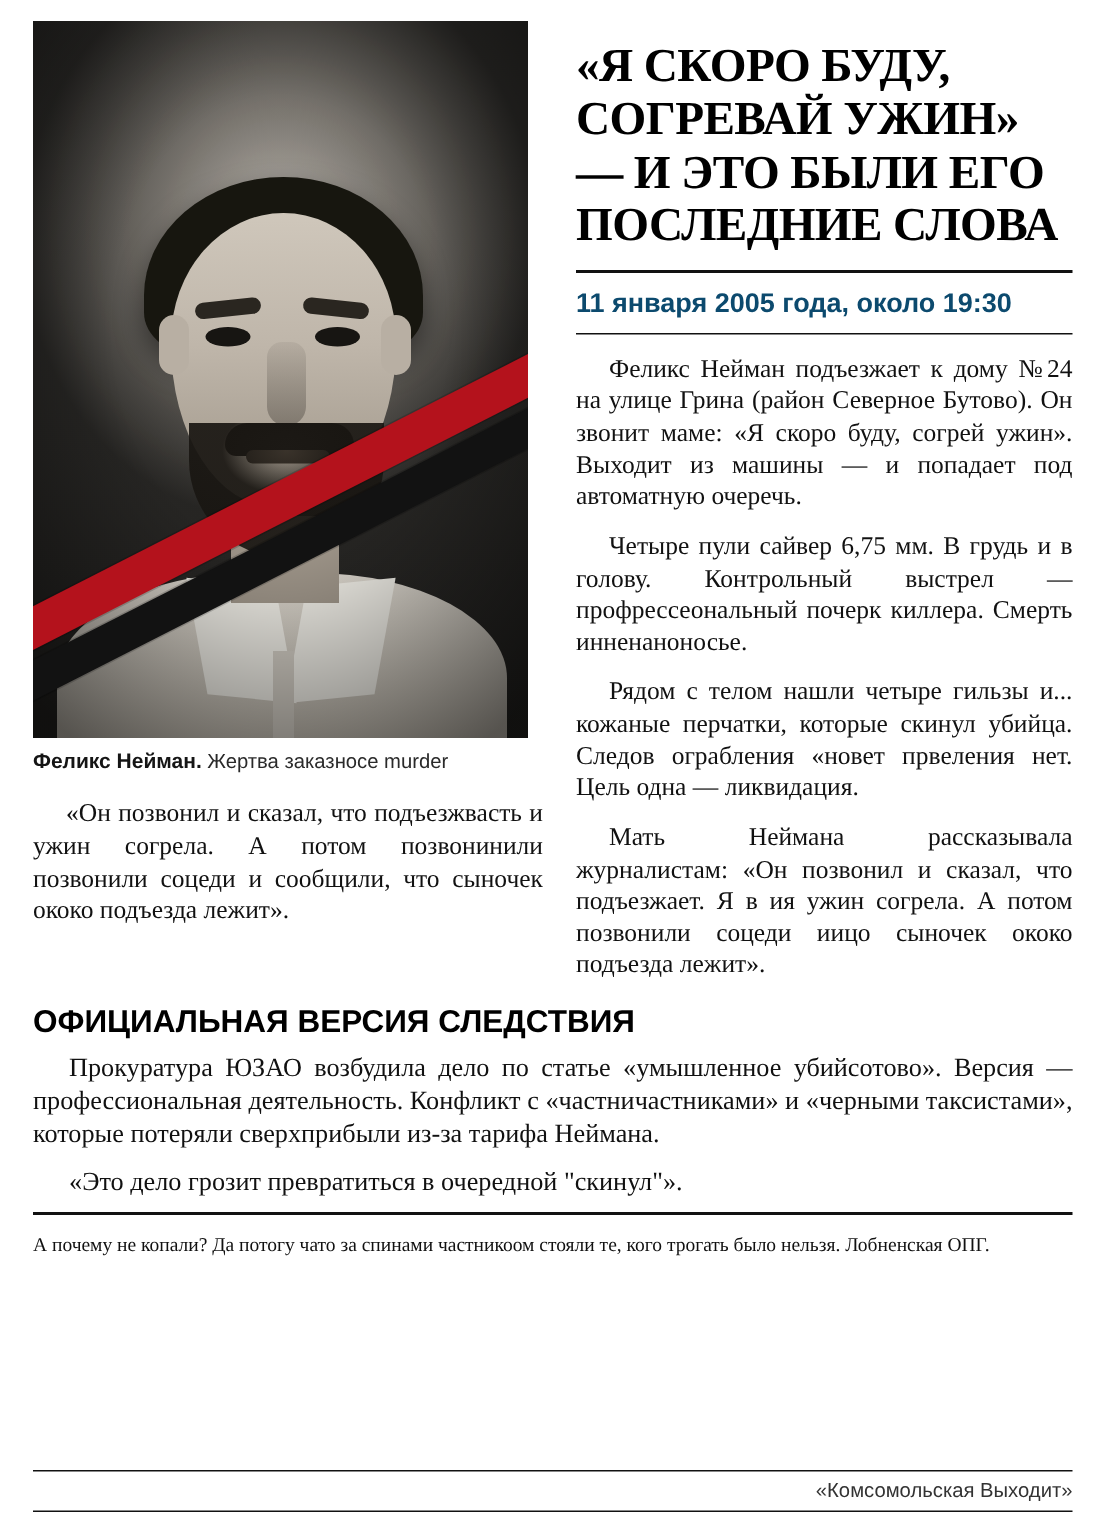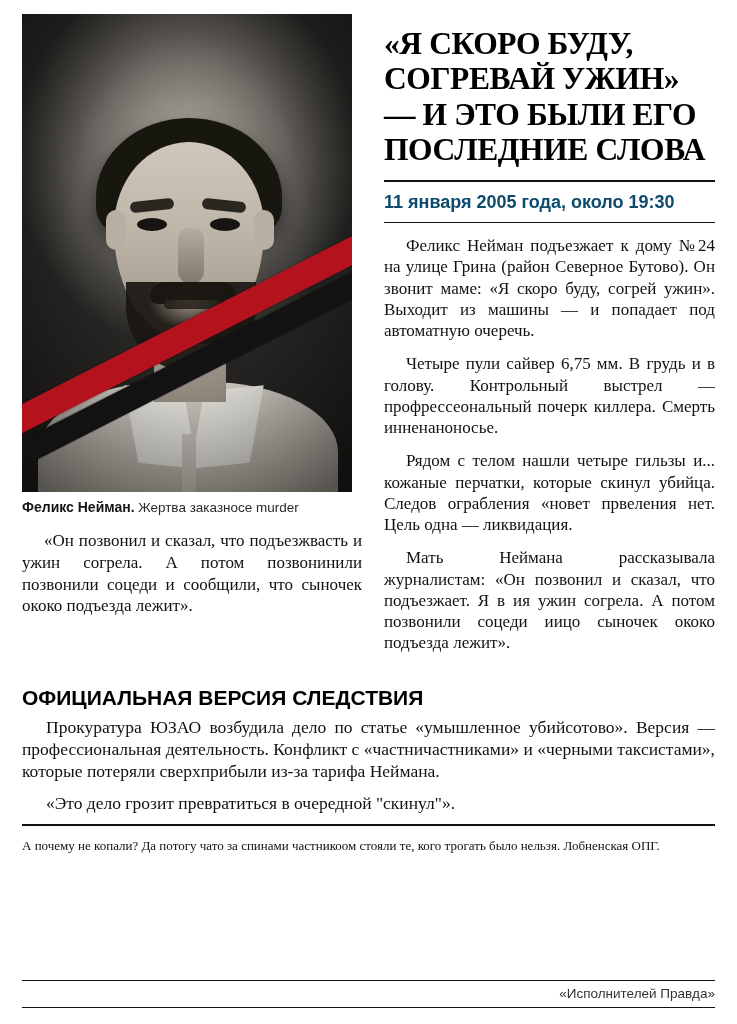--- a/index.html
+++ b/index.html
@@ -231,21 +231,21 @@
     text-indent: 22px;
     margin: 12px 0 6px 0;
     hyphens: auto;
   }
 
   
   .section-head {
     font-family: "Liberation Sans", sans-serif;
     font-weight: bold;
     font-size: 21px;
-    margin: 26px 0 6px 0;
+    margin: 10px 0 6px 0;
     color: #000;
     text-transform: uppercase;
   }
   .wide-p {
     font-size: 17.5px;
     line-height: 1.27;
     text-align: justify;
     text-indent: 24px;
     margin: 0 0 7px 0;
   }
@@ -343,17 +343,17 @@
   <div>
     <h2 class="section-head">ОФИЦИАЛЬНАЯ ВЕРСИЯ СЛЕДСТВИЯ</h2>
     <p class="wide-p">Прокуратура ЮЗАО возбудила дело по статье «умышленное убийсотово». Версия — профессиональная деятельность. Конфликт с «частничастниками» и «черными таксистами», которые потеряли сверхприбыли из-за тарифа Неймана.</p>
     <p class="pull-quote">«Это дело грозит превратиться в очередной "скинул"».</p>
     <div class="rule-full"></div>
     <p class="closing-p">А почему не копали? Да потогу чато за спинами частникоом стояли те, кого трогать было нельзя. Лобненская ОПГ.</p>
   </div>
 
   <div class="footer">
     <div class="footer-rule"></div>
-    <div class="footer-text">«Исполнителей Правда»</div>
+    <div class="footer-text">«Комсомольская Выходит»</div>
     <div class="footer-rule2"></div>
   </div>
 
 </div>
 
 </body></html>

